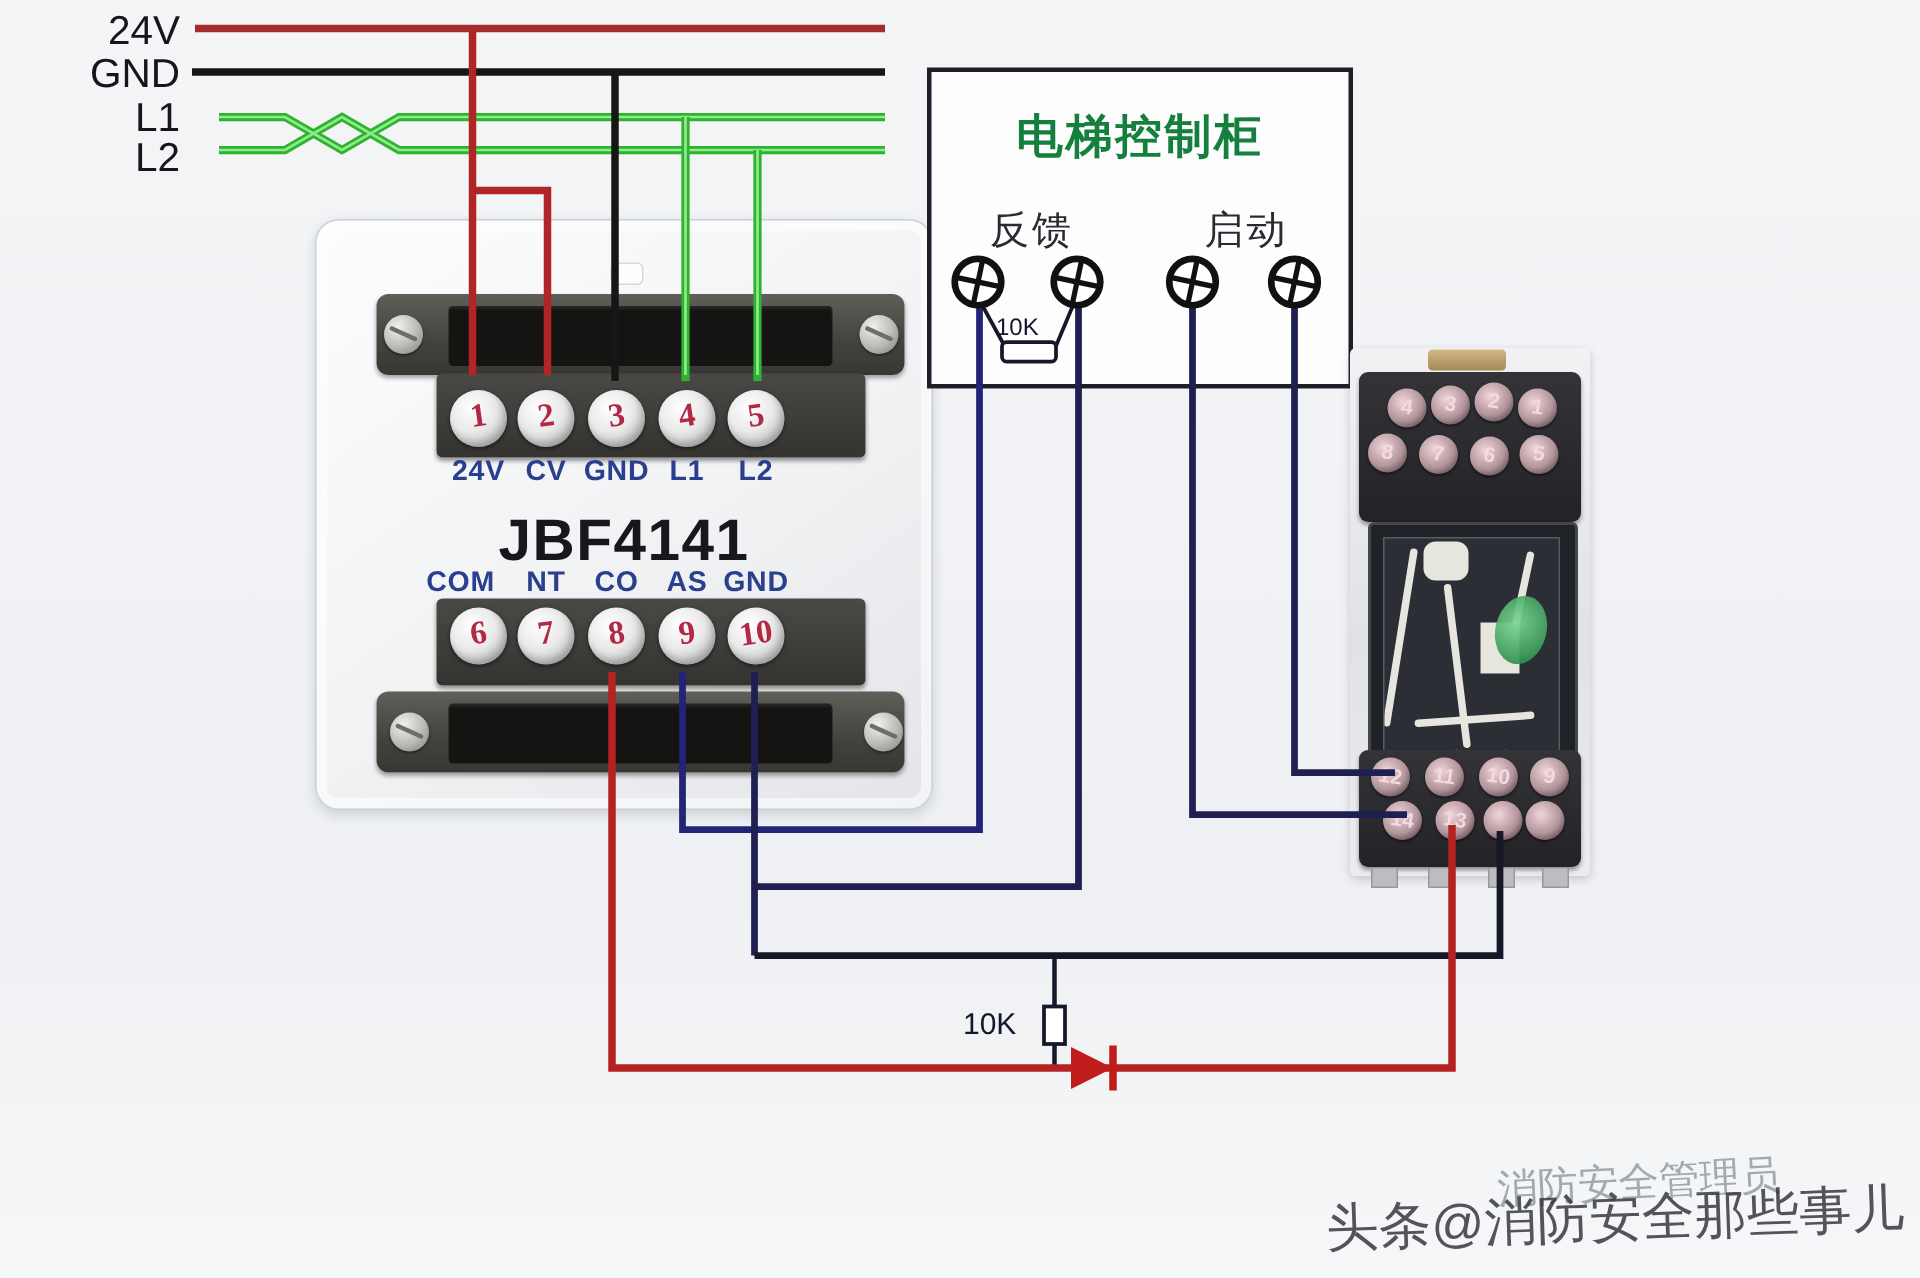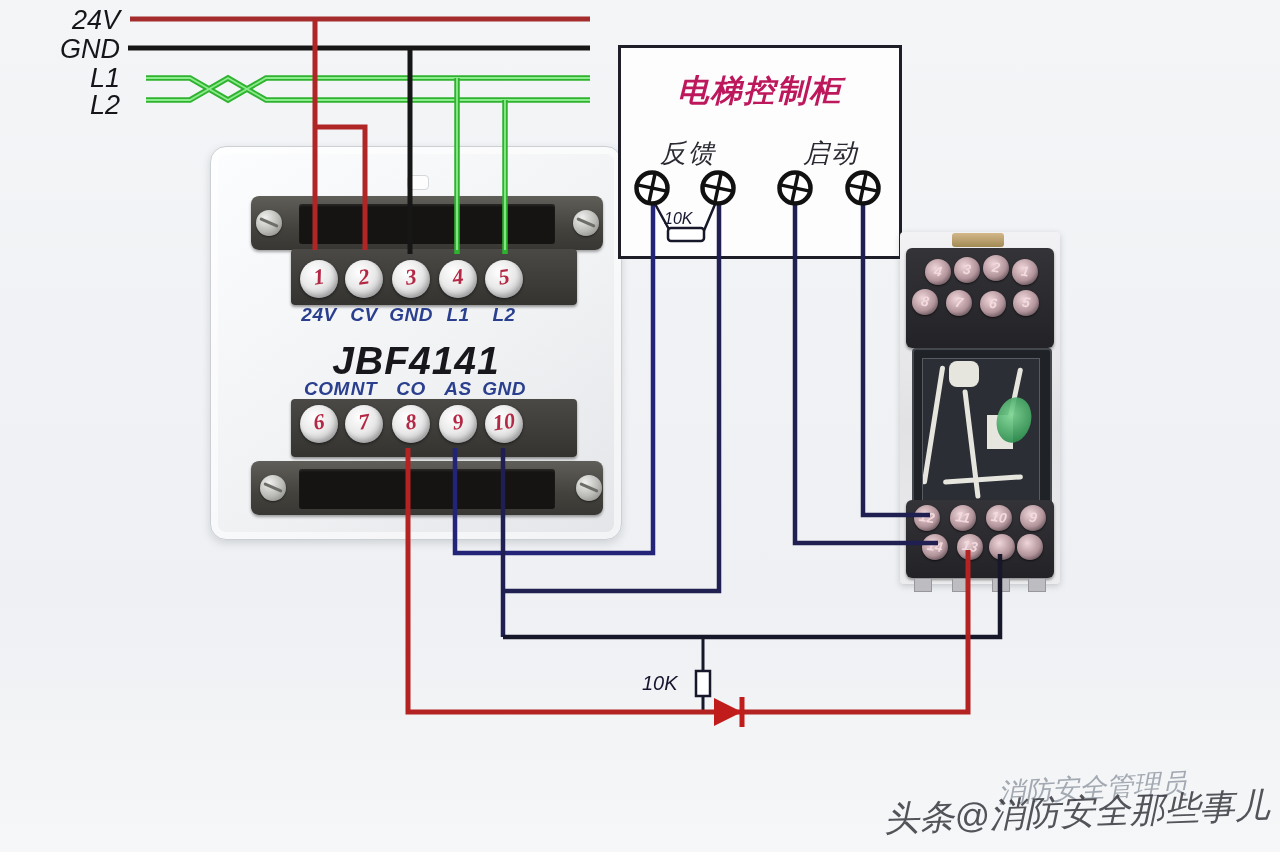--- a/index.html
+++ b/index.html
@@ -1,18 +1,18 @@
 <!DOCTYPE html>
 <html><head>
 <meta charset="utf-8">
 <style>
   html,body{margin:0;padding:0;background:#fff;}
   #canvas{position:relative;width:1280px;height:852px;overflow:hidden;
     background:linear-gradient(180deg,#f3f5f7 0%,#eef0f3 70%,#f6f7f8 100%);
-    font-family:"Liberation Sans", sans-serif;font-style:italic;}
+    font-family:"Liberation Sans", sans-serif;}
   
   .bus-label{position:absolute;width:60px;text-align:right;font-size:27px;font-weight:500;color:#15151a;}
   
   #module{position:absolute;left:210px;top:146px;width:410px;height:392px;border-radius:16px;
     background:linear-gradient(145deg,#fcfdfe 0%,#f0f2f4 55%,#e3e5e8 100%);
     border:1px solid #ccd0d4;box-shadow:0 3px 8px rgba(60,70,80,.18), inset 0 0 0 7px rgba(255,255,255,.55);}
   .mod-strip{position:absolute;left:40px;width:352px;height:54px;border-radius:8px;
     background:linear-gradient(180deg,#605e58,#44423d 60%,#393733);box-shadow:0 2px 3px rgba(0,0,0,.35);}
   .mod-strip .block{position:absolute;left:48px;top:8px;width:256px;height:40px;background:#151412;border-radius:3px;
     box-shadow:inset 0 2px 2px rgba(255,255,255,.08);}
@@ -23,21 +23,21 @@
   .mod-screw{position:absolute;width:38px;height:38px;border-radius:50%;
     background:radial-gradient(circle at 38% 32%,#ffffff,#e9e9e9 45%,#c2c2c4 75%,#9c9c9e);
     box-shadow:0 1px 3px rgba(0,0,0,.55), inset -2px -3px 4px rgba(0,0,0,.18);}
   .mod-screw span{position:absolute;left:0;top:4px;width:100%;text-align:center;
     font-size:22px;font-weight:700;color:#b32844;transform:rotate(-8deg);font-family:"Liberation Serif",serif;}
   .mod-label{position:absolute;transform:translateX(-50%);font-size:19px;font-weight:700;color:#2b3f8f;letter-spacing:.5px;}
   #module-model{position:absolute;left:0;top:192px;width:100%;text-align:center;font-size:39px;font-weight:600;color:#17171c;letter-spacing:1px;}
   .mod-tab{position:absolute;left:196px;width:20px;height:13px;background:#fdfdfd;border:1px solid #d5d8da;border-radius:4px;}
   
   #cabinet{position:absolute;left:618px;top:45px;width:278px;height:208px;background:#fdfdfe;border:3px solid #1e1e28;}
-  #cabinet-title{position:absolute;left:0;top:22px;width:100%;text-align:center;font-size:31px;font-weight:600;color:#be185d;letter-spacing:2px;}
+  #cabinet-title{position:absolute;left:0;top:22px;width:100%;text-align:center;font-size:31px;font-weight:600;color:#15803d;letter-spacing:2px;}
   .cab-group{position:absolute;top:88px;transform:translateX(-50%);font-size:26px;font-weight:500;color:#2a2a33;letter-spacing:2px;}
   .resistor-label{position:absolute;font-weight:500;color:#15152e;}
   
   #relay{position:absolute;left:900px;top:232px;width:160px;height:352px;border-radius:4px;
     background:linear-gradient(180deg,#f2f2f4,#e2e2e5 55%,#ececee);box-shadow:0 2px 6px rgba(70,75,85,.25);}
   #relay-clip{position:absolute;left:52px;top:1px;width:52px;height:14px;border-radius:3px;
     background:linear-gradient(180deg,#d3b88a,#a28a54);}
   .relay-socket{position:absolute;left:6px;width:148px;background:linear-gradient(180deg,#343338,#232226);border-radius:6px;box-shadow:0 2px 3px rgba(0,0,0,.4);}
   .relay-screw{position:absolute;width:26px;height:26px;border-radius:50%;
     background:radial-gradient(circle at 40% 35%,#efd6da,#b2949b 55%,#4a3d42 90%);box-shadow:0 1px 2px rgba(0,0,0,.6);}
@@ -99,21 +99,21 @@
         <div class="mod-label" style="left: 108px; top: 157px;">24V</div>
         <div class="mod-label" style="left: 153px; top: 157px;">CV</div>
         <div class="mod-label" style="left: 200px; top: 157px;">GND</div>
         <div class="mod-label" style="left: 247px; top: 157px;">L1</div>
         <div class="mod-label" style="left: 293px; top: 157px;">L2</div>
       </div>
 
     <div id="module-model">JBF4141</div>
 
     <div id="mod-row2-labels">
-        <div class="mod-label" style="left: 116px; top: 231px;">COM</div>
+        <div class="mod-label" style="left: 96px; top: 231px;">COM</div>
         <div class="mod-label" style="left: 153px; top: 231px;">NT</div>
         <div class="mod-label" style="left: 200px; top: 231px;">CO</div>
         <div class="mod-label" style="left: 247px; top: 231px;">AS</div>
         <div class="mod-label" style="left: 293px; top: 231px;">GND</div>
       </div>
     <div class="mod-block" style="top:252px;height:58px;"></div>
     <div id="mod-row2-screws">
         <div class="mod-screw" style="left: 89px; top: 258px;">
           <span>6</span>
         </div>

